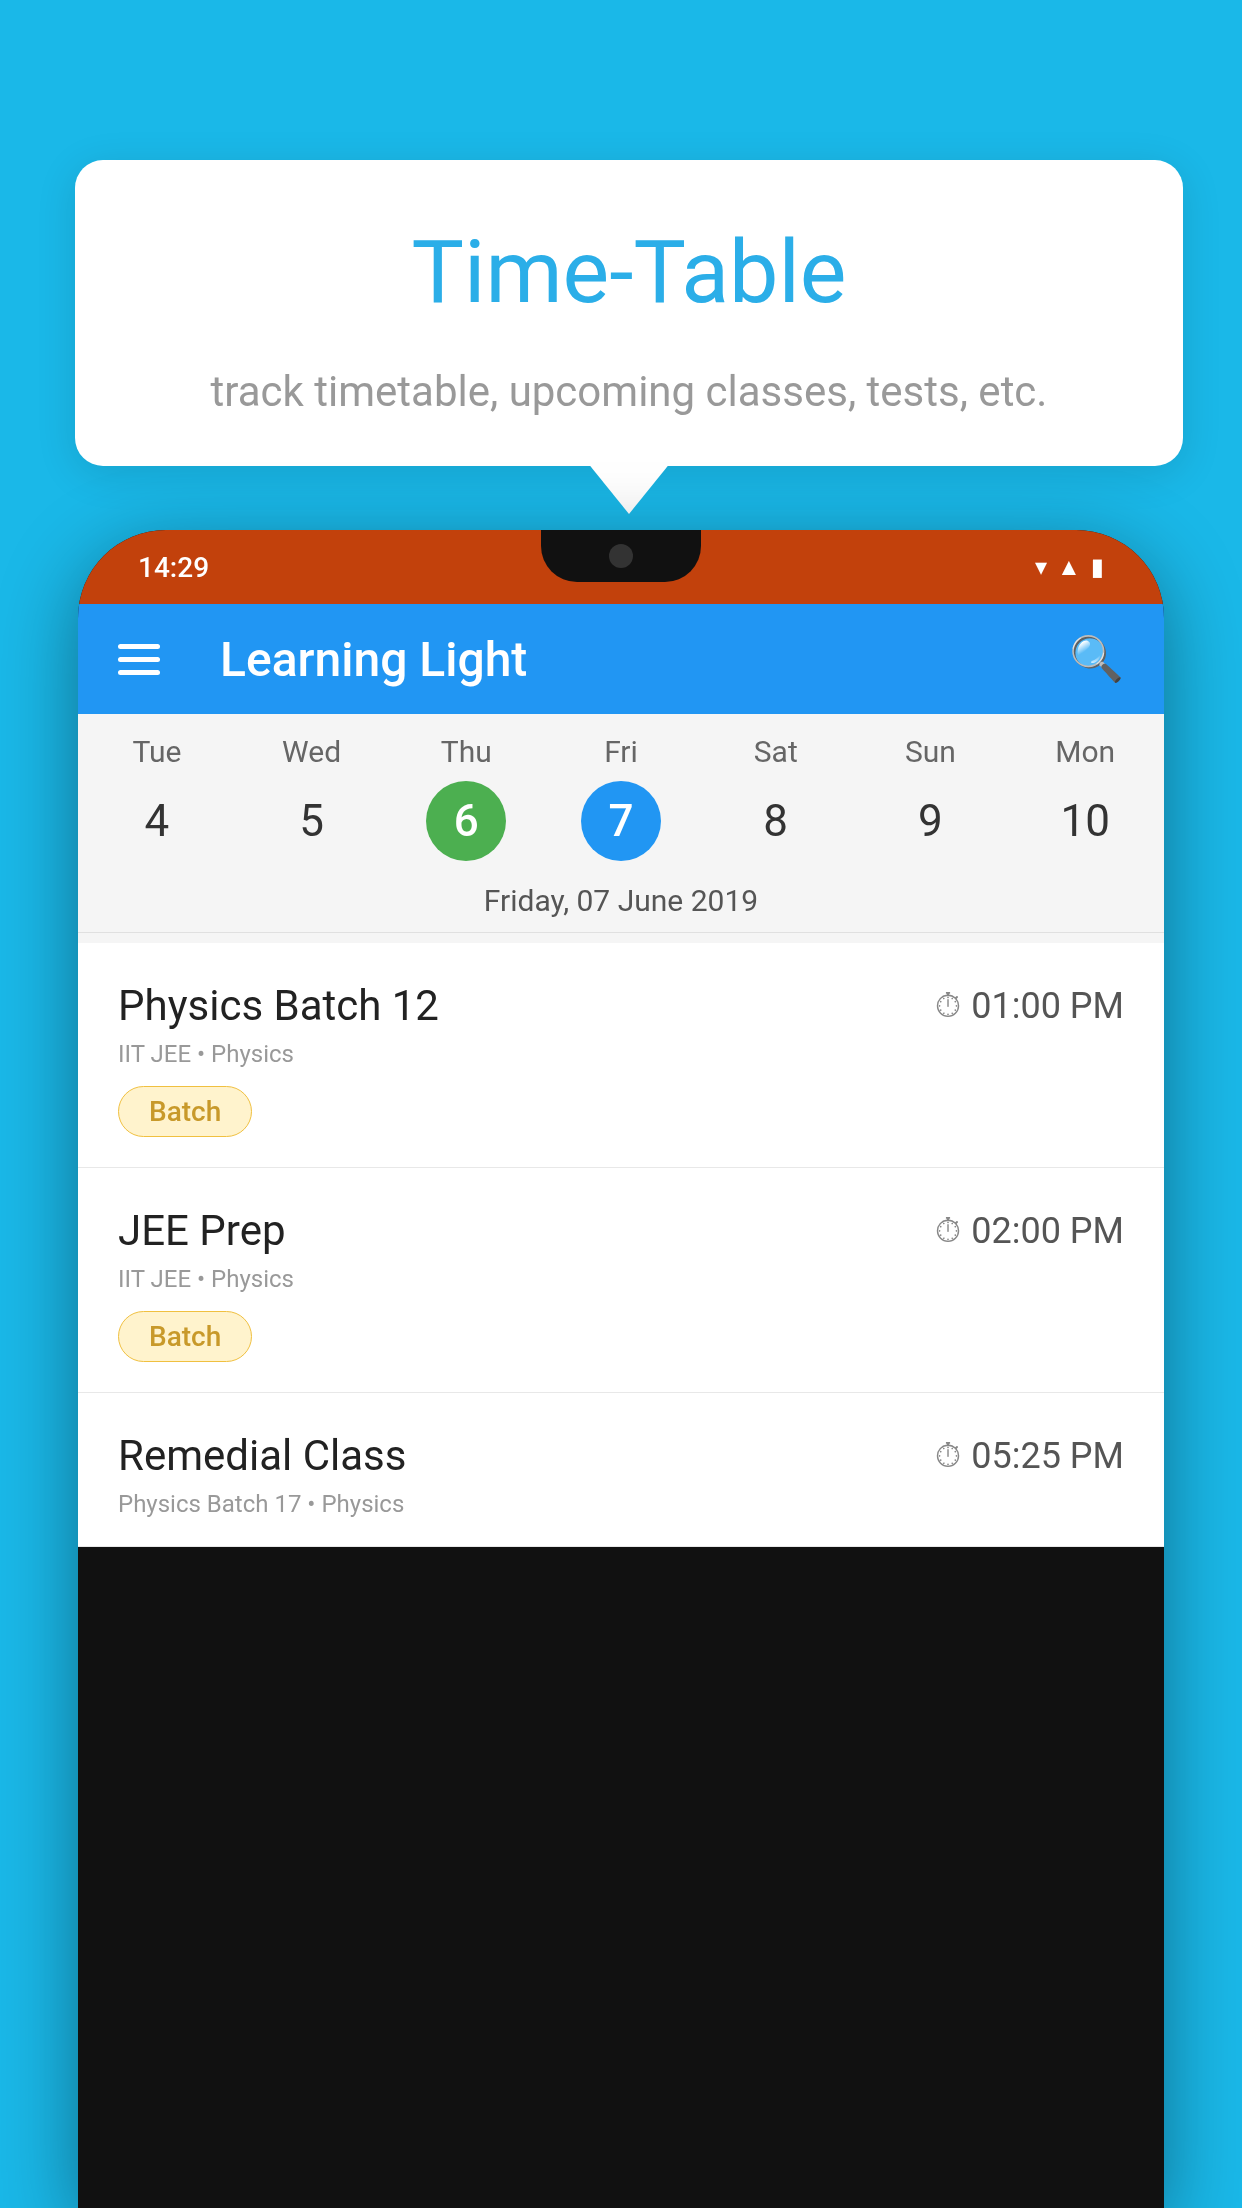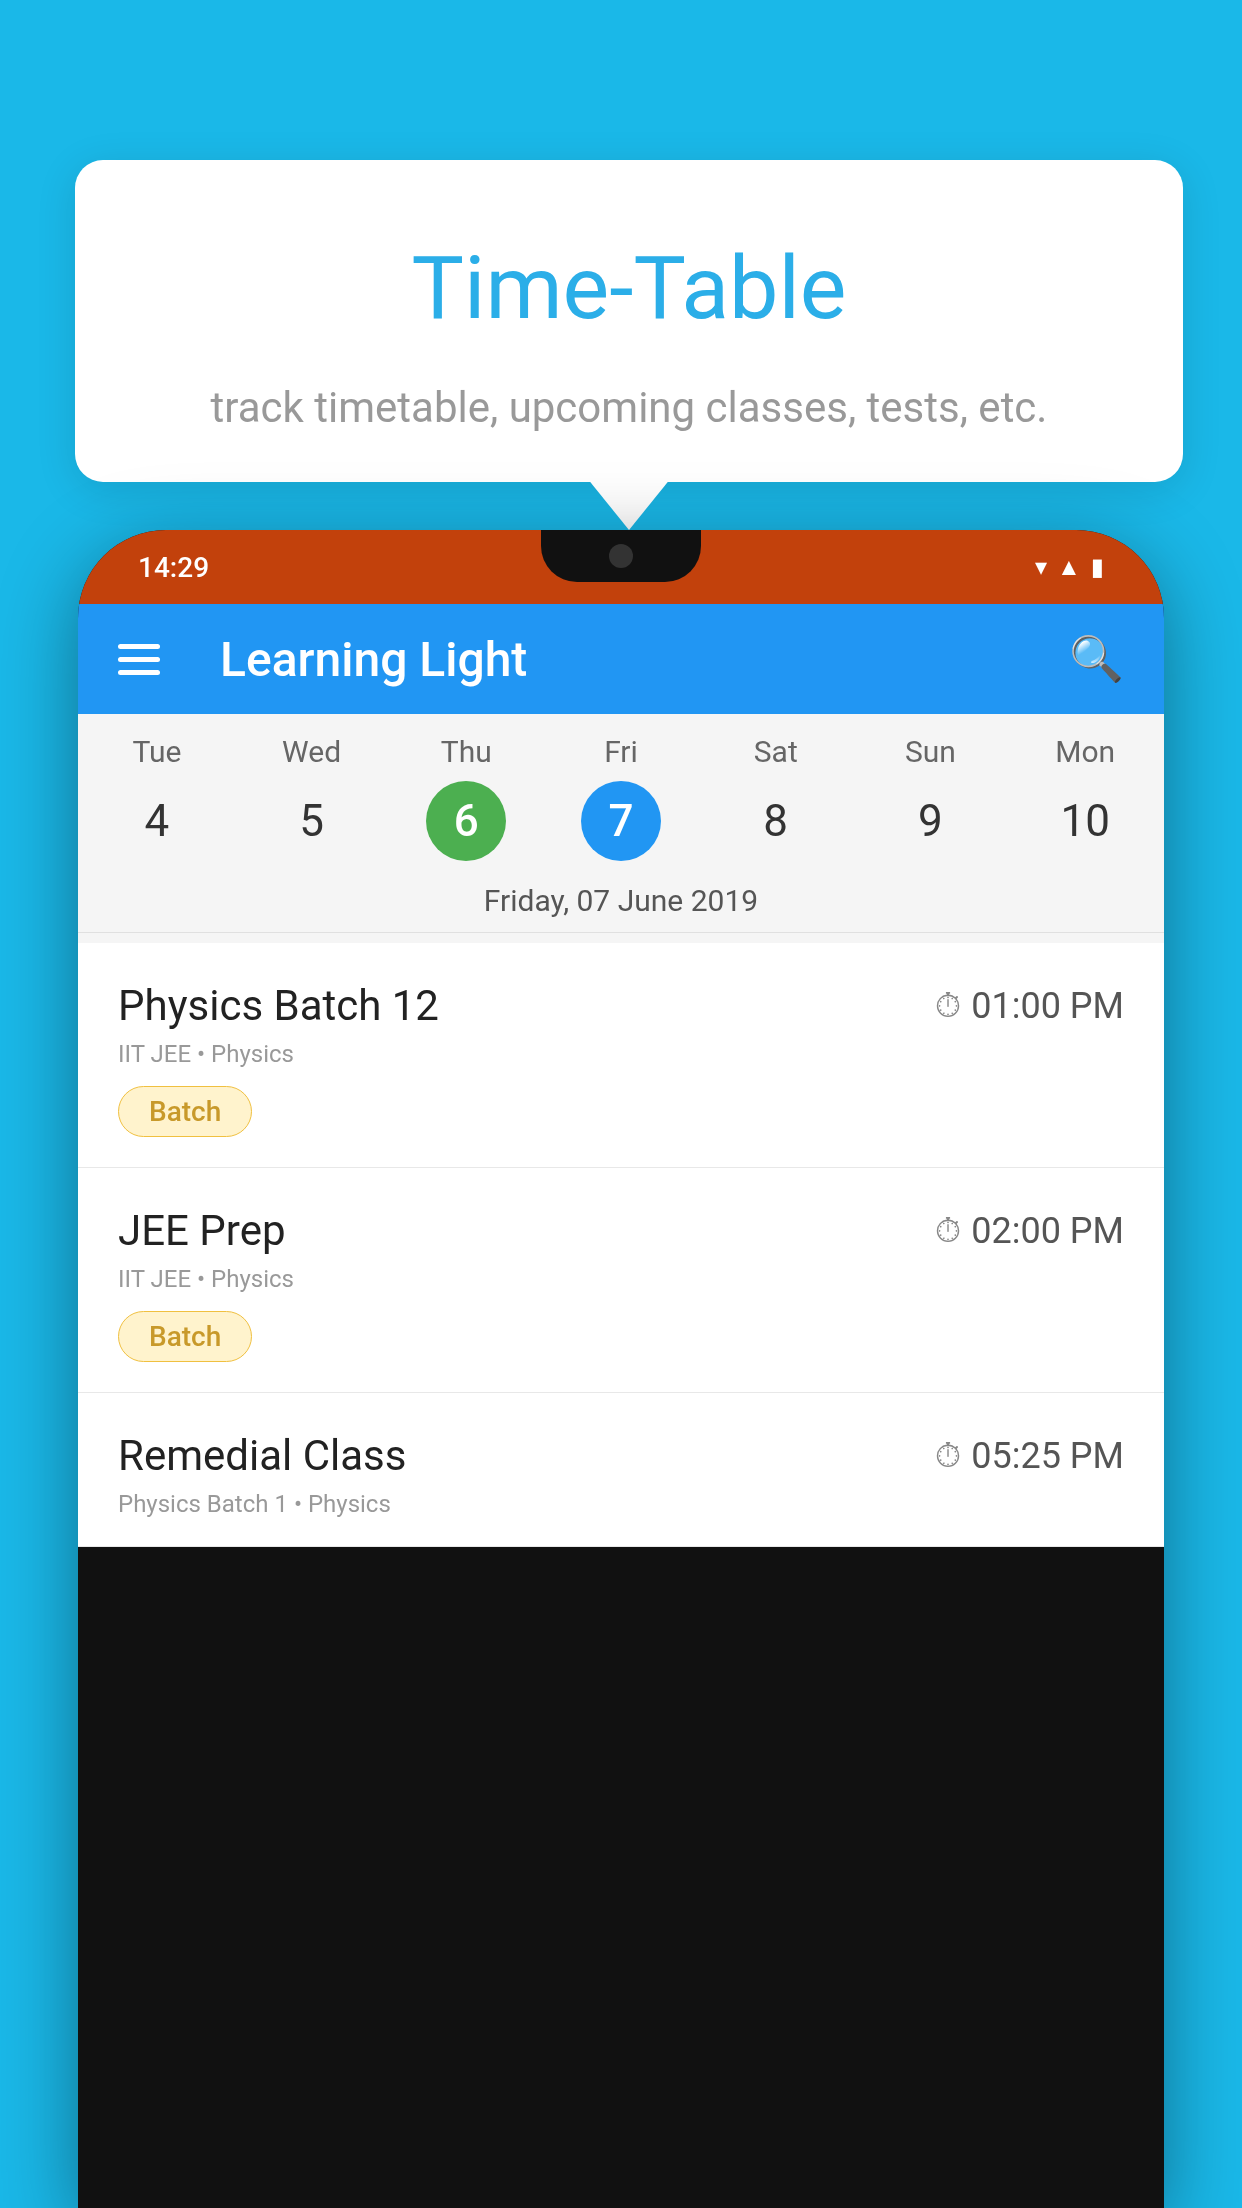--- a/index.html
+++ b/index.html
@@ -15,21 +15,21 @@
     }
 
     
     .tooltip-card {
       position: absolute;
       top: 160px;
       left: 75px;
       right: 59px;
       background: white;
       border-radius: 28px;
-      padding: 76px 60px 50px;
+      padding: 60px 60px 50px;
       box-shadow: 0 8px 40px rgba(0,0,0,0.12);
     }
 
     .tooltip-card::after {
       content: '';
       position: absolute;
       bottom: -48px;
       left: 50%;
       transform: translateX(-50%);
       width: 0;
@@ -374,18 +374,18 @@
     </div>
 
     <div class="schedule-item" style="padding-bottom: 10px;">
       <div class="schedule-item-header">
         <span class="schedule-item-title">Remedial Class</span>
         <span class="schedule-item-time">
           <span class="clock-icon">⏱</span>
           05:25 PM
         </span>
       </div>
-      <div class="schedule-item-sub">Physics Batch 1 • Physics</div>
+      <div class="schedule-item-sub">Physics Batch 17 • Physics</div>
     </div>
 
   </div>
 
 </div>
 
 </body></html>

